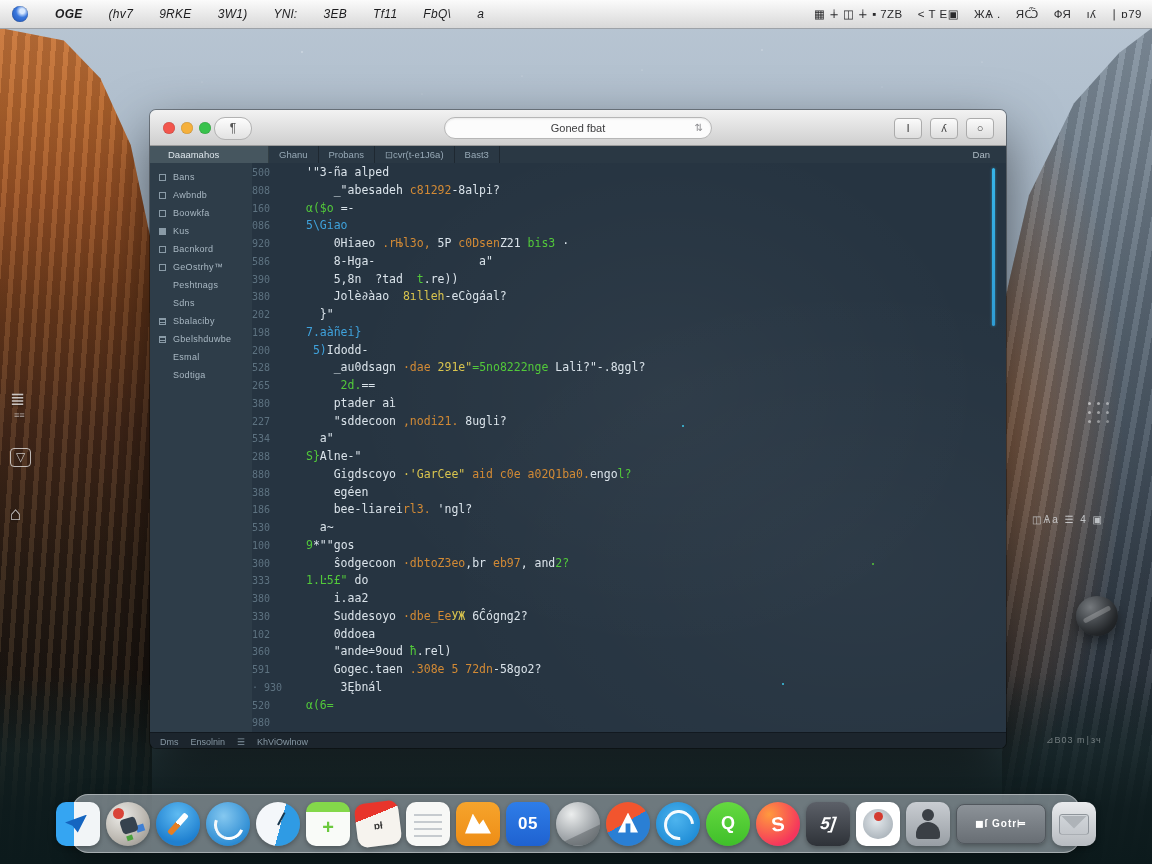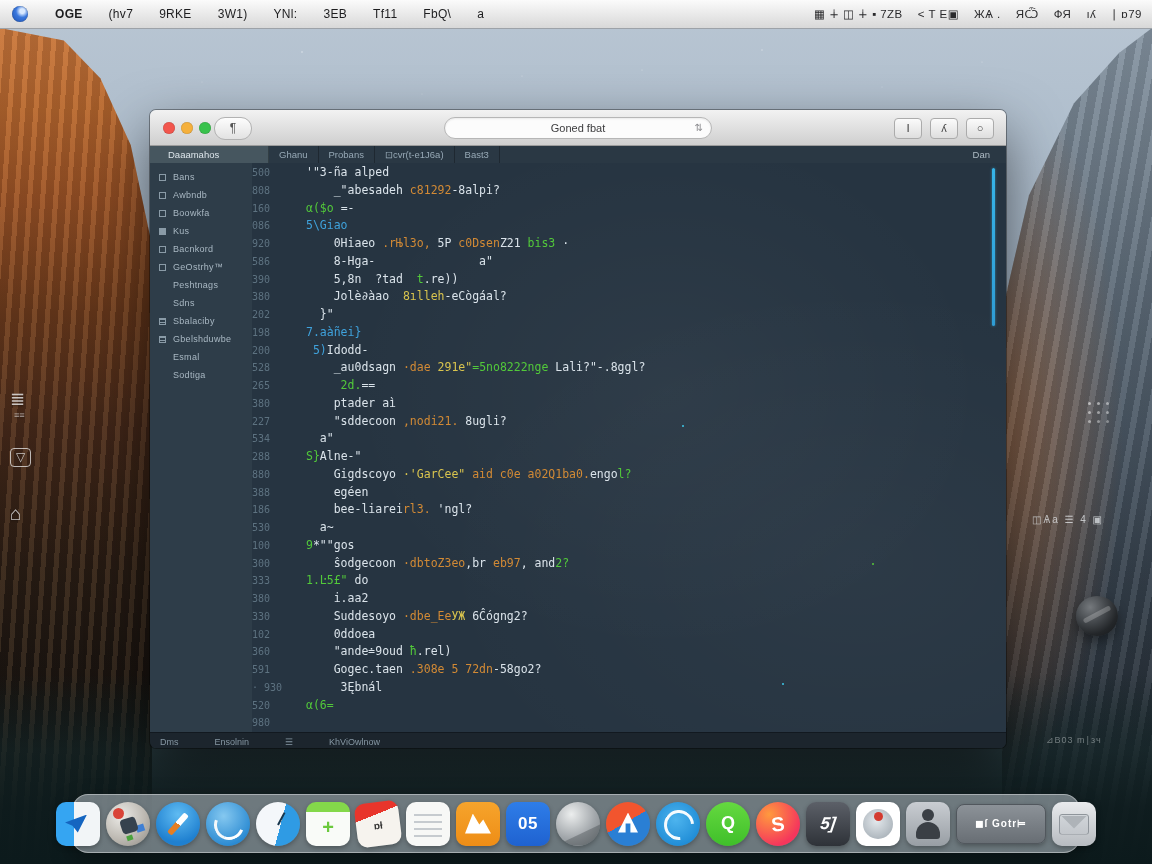--- a/index.html
+++ b/index.html
@@ -61,21 +61,21 @@
     border-radius:3px;transform:rotate(-28deg);}
 
   
   #menubar{position:absolute;left:0;top:0;width:1152px;height:28px;
     background:linear-gradient(#fbfbfb,#d8d8d8);border-bottom:1px solid #9da2a8;
     display:flex;align-items:center;font-size:12px;color:#1d1d1f;z-index:50;}
   #menu-left{display:flex;align-items:center;gap:0;padding-left:12px;}
   #apple-logo{width:16px;height:16px;border-radius:50%;margin-right:14px;
     background:radial-gradient(circle at 64% 32%,#d9e9ff 0 16%,#3a78de 42%,#1c4fae 100%);
     box-shadow:inset 0 0 1px rgba(0,0,0,.5);}
-  .menu-item{padding:0 13px;line-height:28px;letter-spacing:.3px;}
+  .menu-item{padding:0 13px;line-height:28px;letter-spacing:.3px;font-style:italic;}
   .menu-item.first{font-weight:bold;}
   #menu-right{margin-left:auto;display:flex;align-items:center;gap:15px;padding-right:10px;font-size:11.5px;color:#2a2a2c;}
   .status-item{white-space:nowrap;letter-spacing:.5px;}
 
   
   #window{position:absolute;left:150px;top:110px;width:856px;height:638px;border-radius:6px;
     overflow:hidden;box-shadow:0 22px 55px rgba(0,0,0,.55),0 0 0 1px rgba(0,0,0,.35);z-index:20;}
   #titlebar{position:relative;height:35px;background:linear-gradient(#f2f2f2,#cfcfcf);
     border-bottom:1px solid #9c9c9c;}
   .traffic{position:absolute;top:12px;width:12px;height:12px;border-radius:50%;box-shadow:inset 0 0 1px rgba(0,0,0,.45);}
@@ -123,21 +123,21 @@
   .cw{color:#dae3ea;} .co{color:#d28a35;} .cy{color:#d9c44e;} .cg{color:#52c93a;} .cb{color:#3fa2dc;}
   #code-scrollbar{position:absolute;right:11px;top:5px;width:3px;height:158px;border-radius:2px;
     background:linear-gradient(#36b4e8,#2f9cd4);box-shadow:0 0 3px rgba(60,180,230,.6);}
   .speck{position:absolute;width:2px;height:2px;border-radius:50%;}
   .speck.s1{left:430px;top:262px;background:#3ec8e8;}
   .speck.s2{left:620px;top:400px;background:#57c93a;}
   .speck.s3{left:530px;top:520px;background:#3ec8e8;}
 
   
   #statusbar{height:17px;background:#1c252d;border-top:1px solid #121920;display:flex;
-    align-items:center;gap:36px;padding-left:10px;font-size:9px;color:#8697a3;}
+    align-items:center;gap:12px;padding-left:10px;font-size:9px;color:#8697a3;}
   .sb-item{white-space:nowrap;}
 
   
   #dock{position:absolute;left:72px;top:794px;width:1006px;height:57px;border-radius:16px;
     background:rgba(188,196,204,.55);border:1px solid rgba(255,255,255,.4);
     box-shadow:0 8px 22px rgba(0,0,0,.35);display:flex;align-items:center;justify-content:center;
     gap:6px;z-index:40;}
   .dock-icon{width:44px;height:44px;border-radius:10px;position:relative;flex:none;
     box-shadow:0 2px 5px rgba(0,0,0,.3);}
   .dock-icon .glyph{position:absolute;inset:0;display:flex;align-items:center;justify-content:center;

